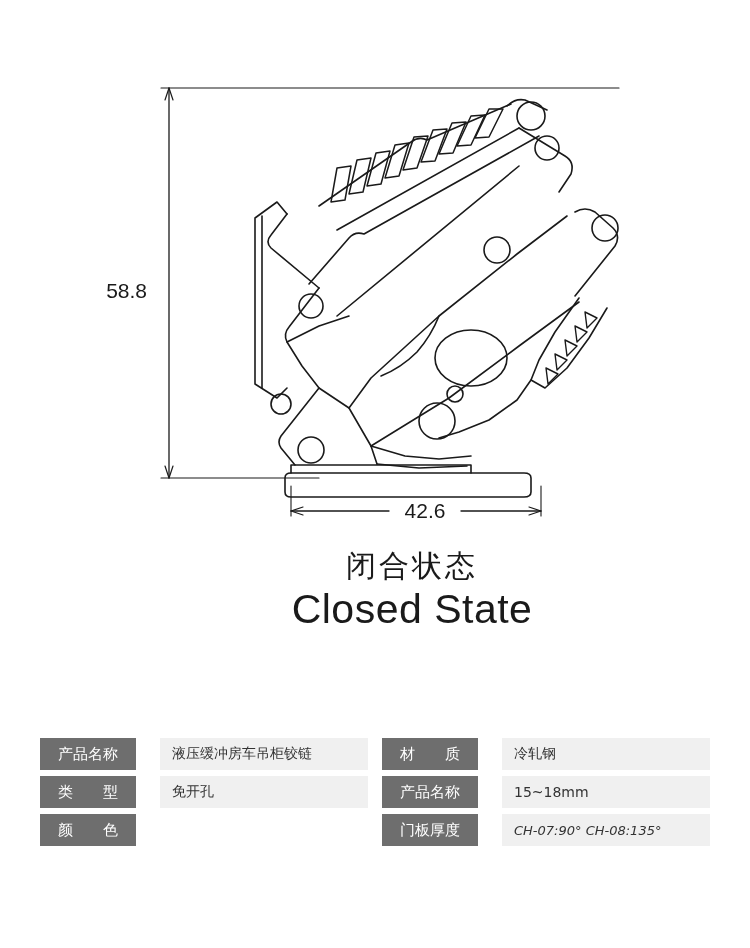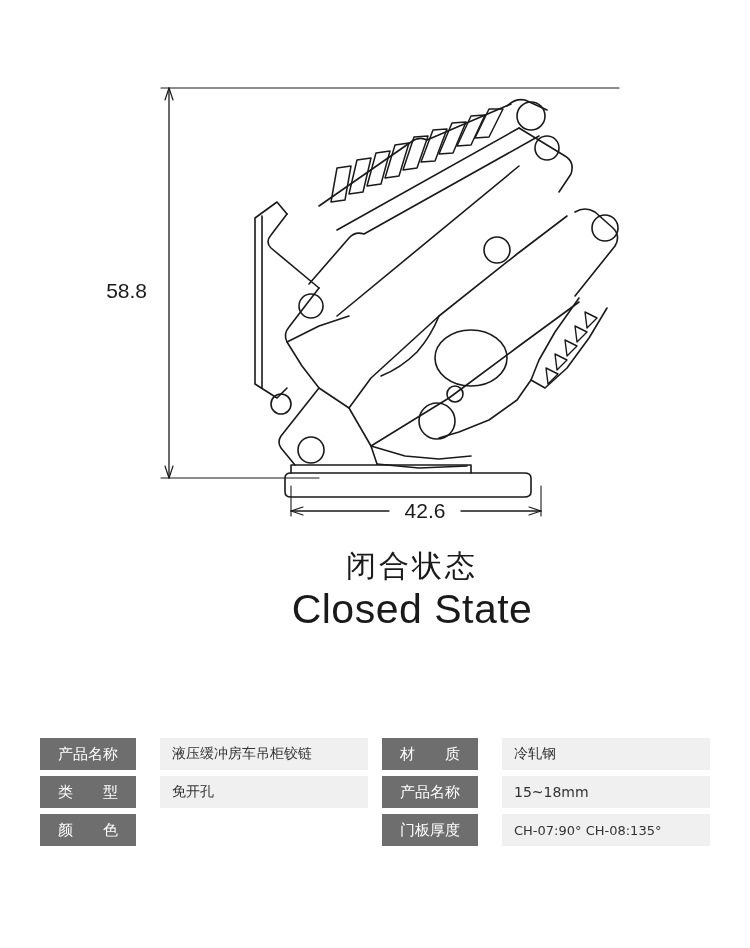--- a/index.html
+++ b/index.html
@@ -105,20 +105,21 @@
     font-size: 14px;
     font-family: "DejaVu Sans", sans-serif;
     display: flex;
     align-items: center;
     padding-left: 12px;
     box-sizing: border-box;
     margin-left: 24px;
   }
   .spec-val.small {
     font-size: 13px;
+    font-style: italic;
   }
 </style>
 </head>
 <body>
 
 <div class="page">
 
   <div class="diagram-wrap">
     <svg class="diagram-svg" width="750" height="530" viewBox="0 0 750 530">
 

